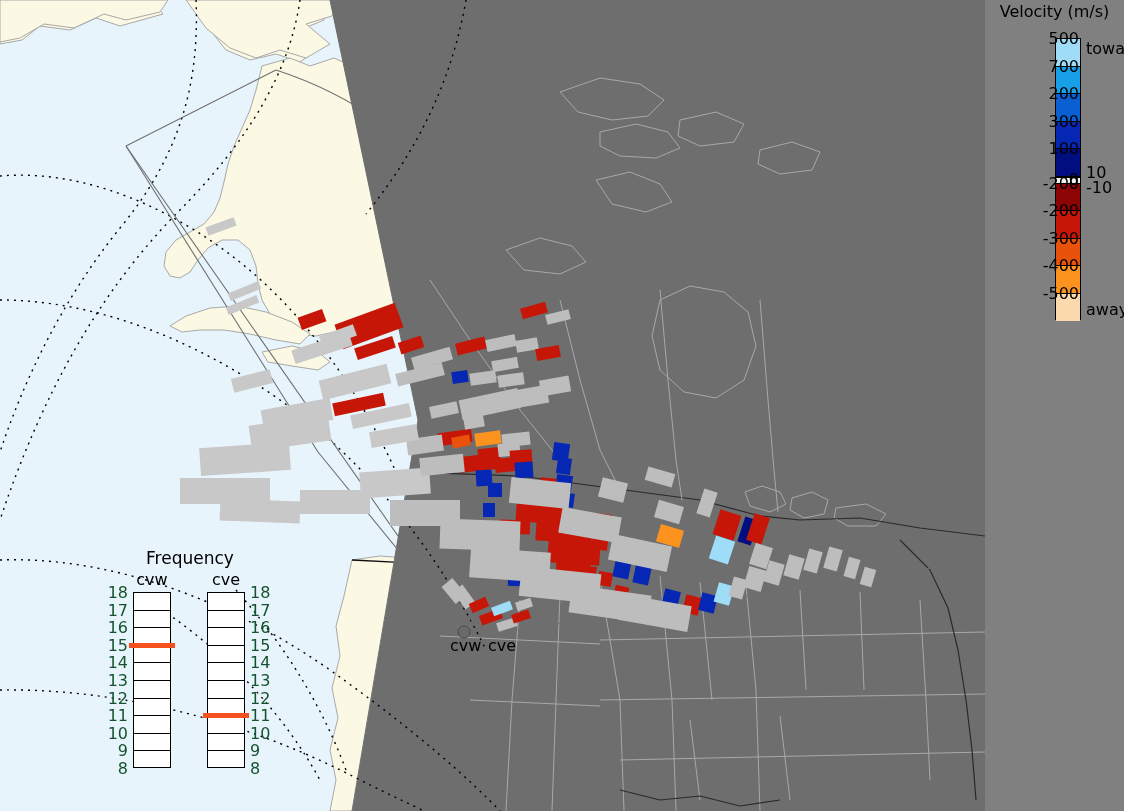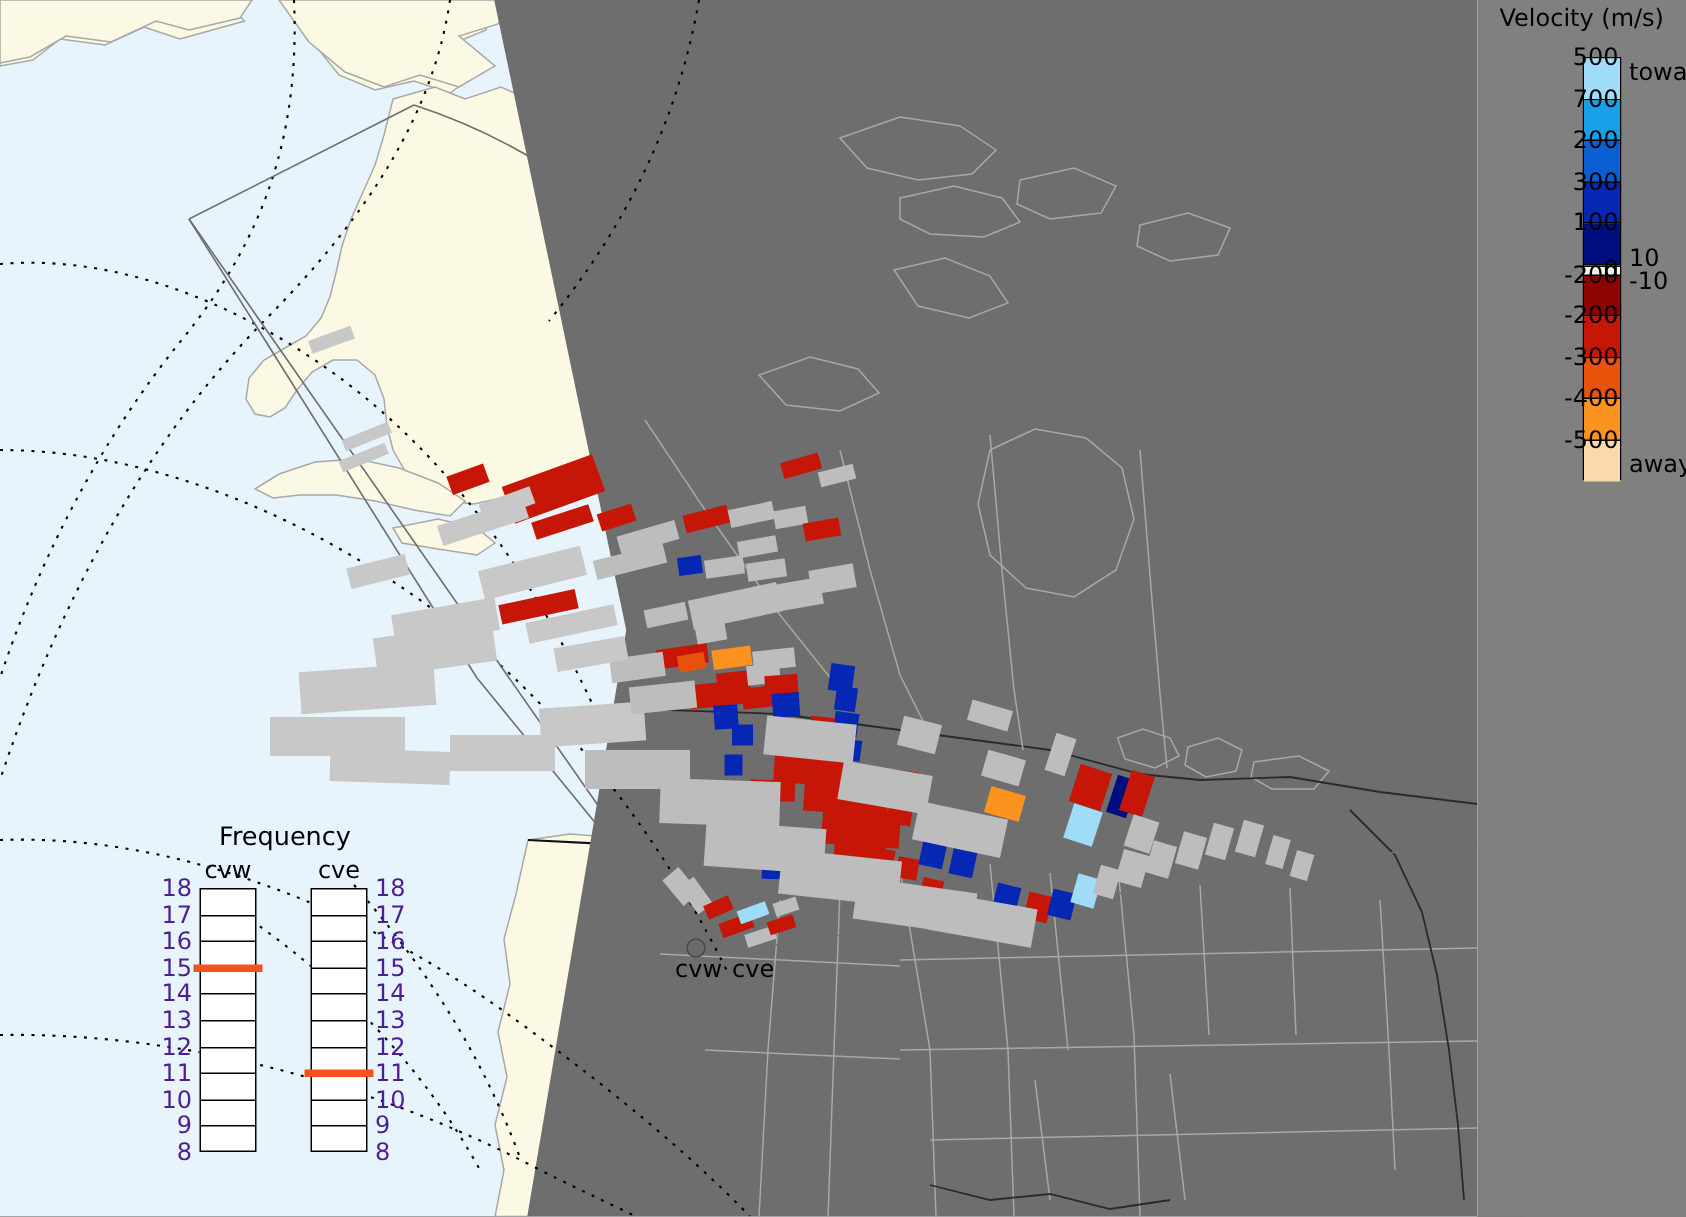--- a/index.html
+++ b/index.html
@@ -42,21 +42,21 @@
   }
 
   
   #freq{position:absolute;left:84px;top:548px;width:160px;height:245px;margin-left:26px;}
   #freq-title{position:absolute;left:0;top:0;width:160px;text-align:center;font-size:17px;color:#000;}
   .fcol{position:absolute;top:22px;}
   .fcol .fname{position:absolute;top:0;width:56px;text-align:center;font-size:16px;color:#000;left:0;}
   .fbox{position:absolute;top:22px;left:9px;width:38px;height:176px;border:1px solid #000;box-sizing:border-box;background:#fff;}
   .fbox .cell{width:100%;border-bottom:1px solid #000;box-sizing:border-box;}
   .fbox .cell:last-child{border-bottom:none;}
-  .flab{position:absolute;font-size:16px;color:#4c1d95;transform:translateY(-50%);white-space:nowrap;}
+  .flab{position:absolute;font-size:16px;color:#14532d;transform:translateY(-50%);white-space:nowrap;}
   .fmark{position:absolute;height:5px;background:#F4511E;}
 
   
   .sitelab{position:absolute;color:#000;font-size:16px;white-space:nowrap;}
 </style>
 </head>
 <body>
 
 <div id="stage">
 

